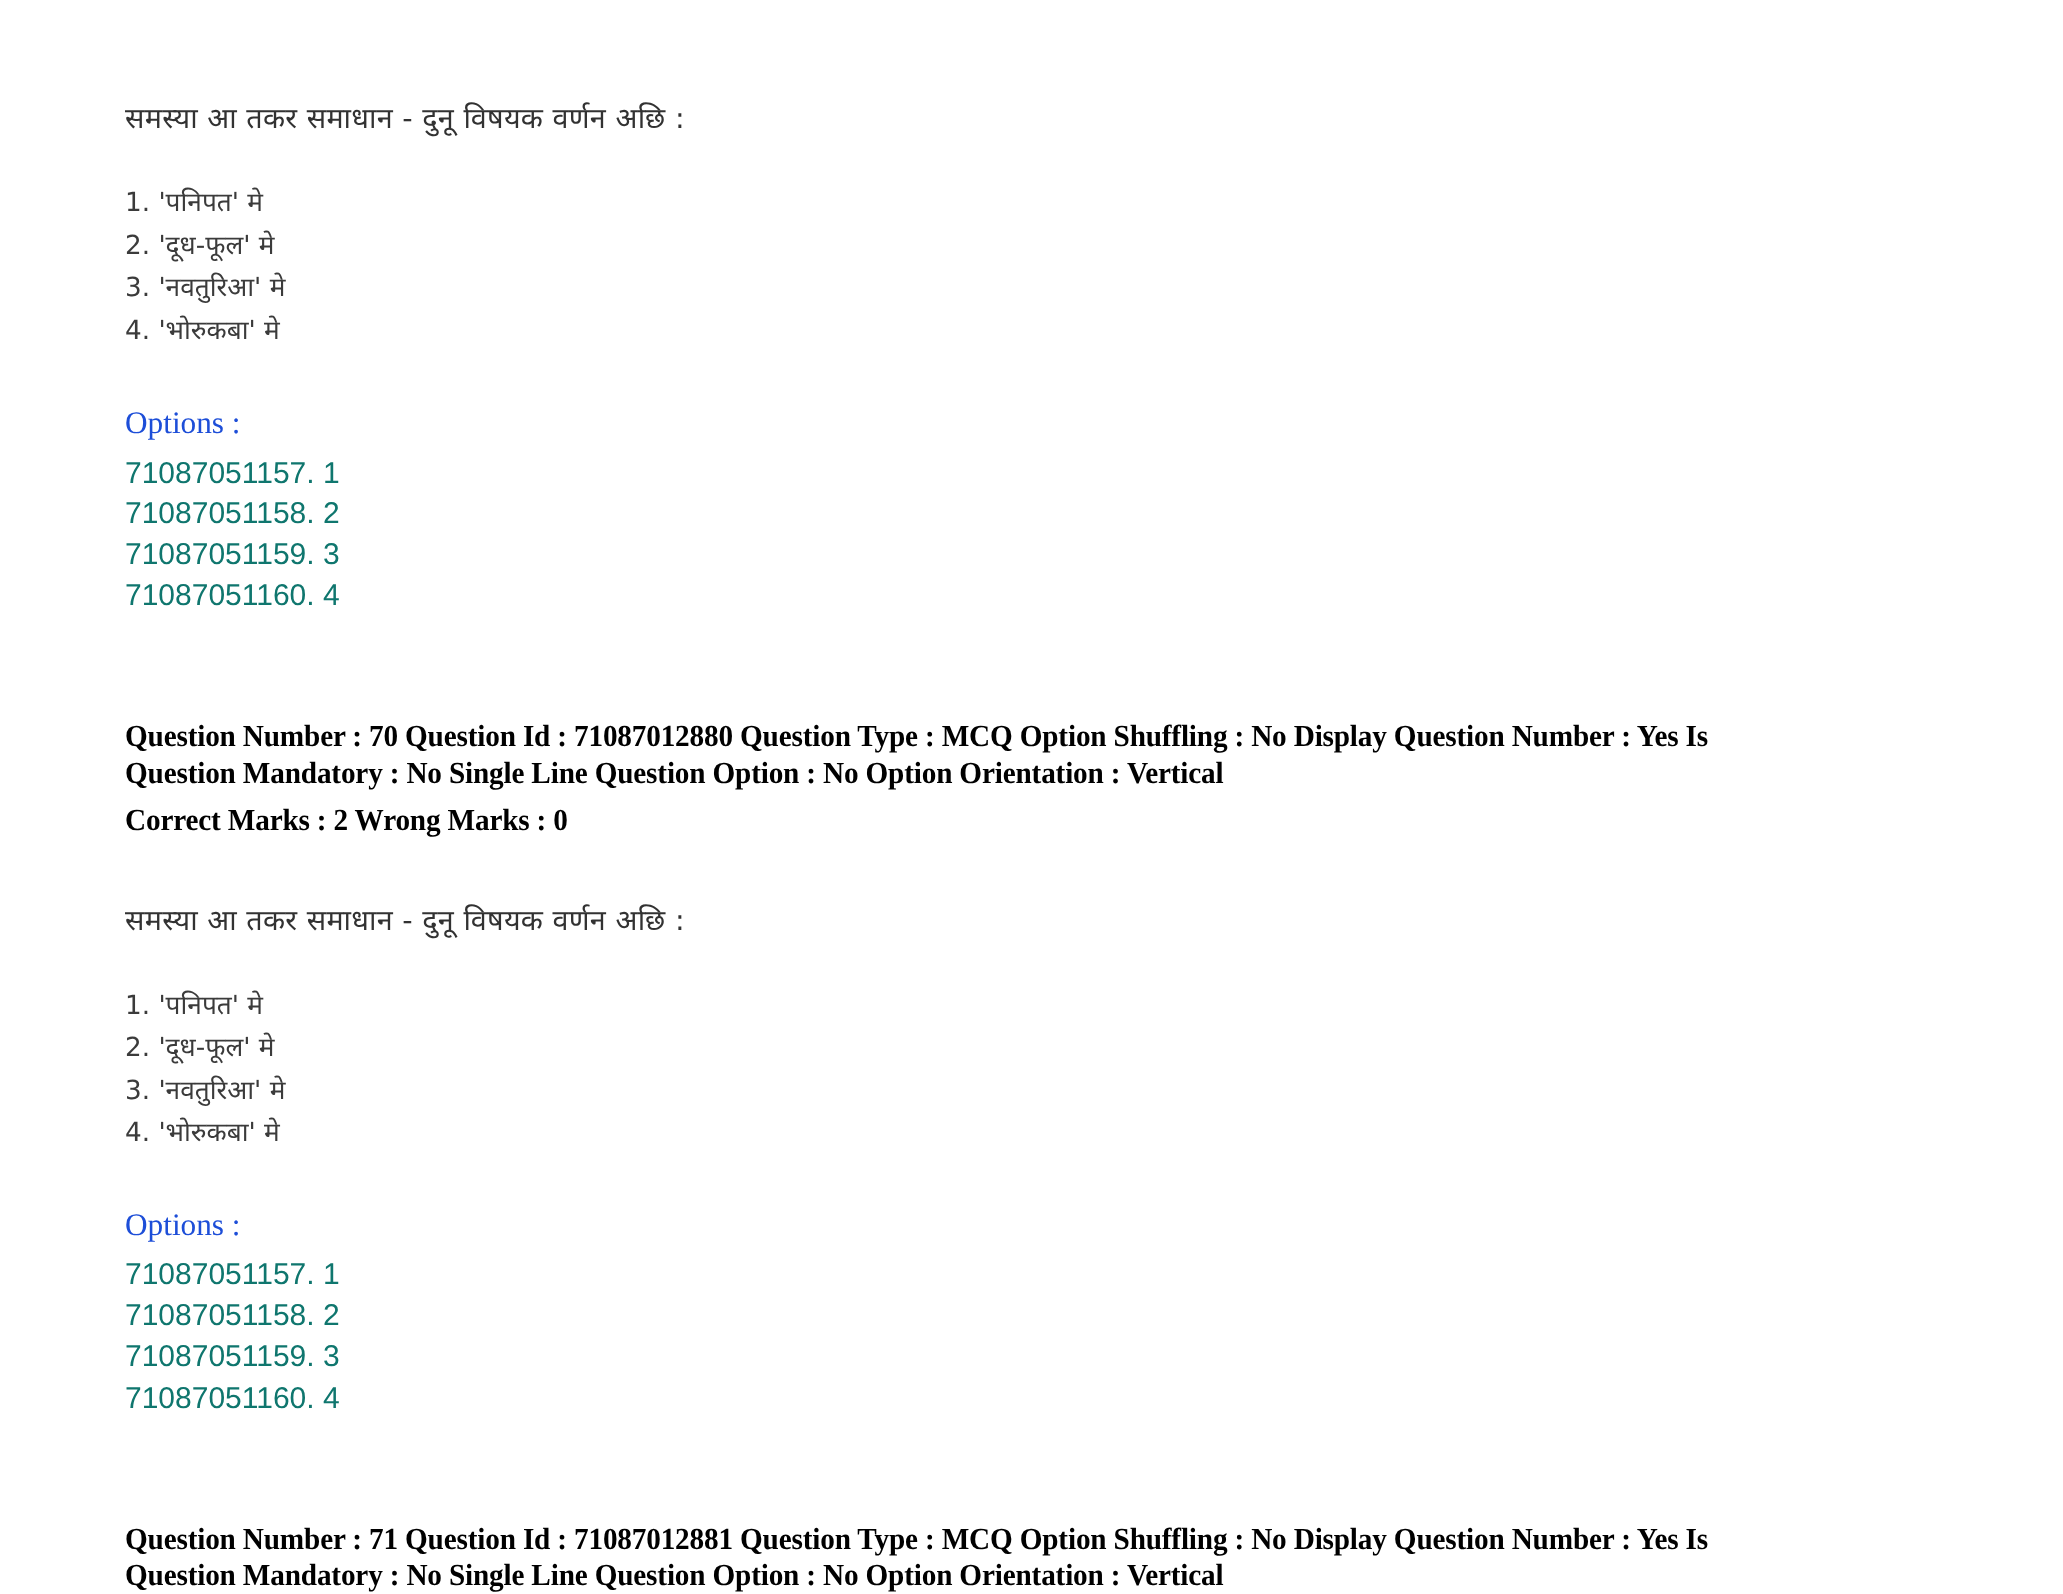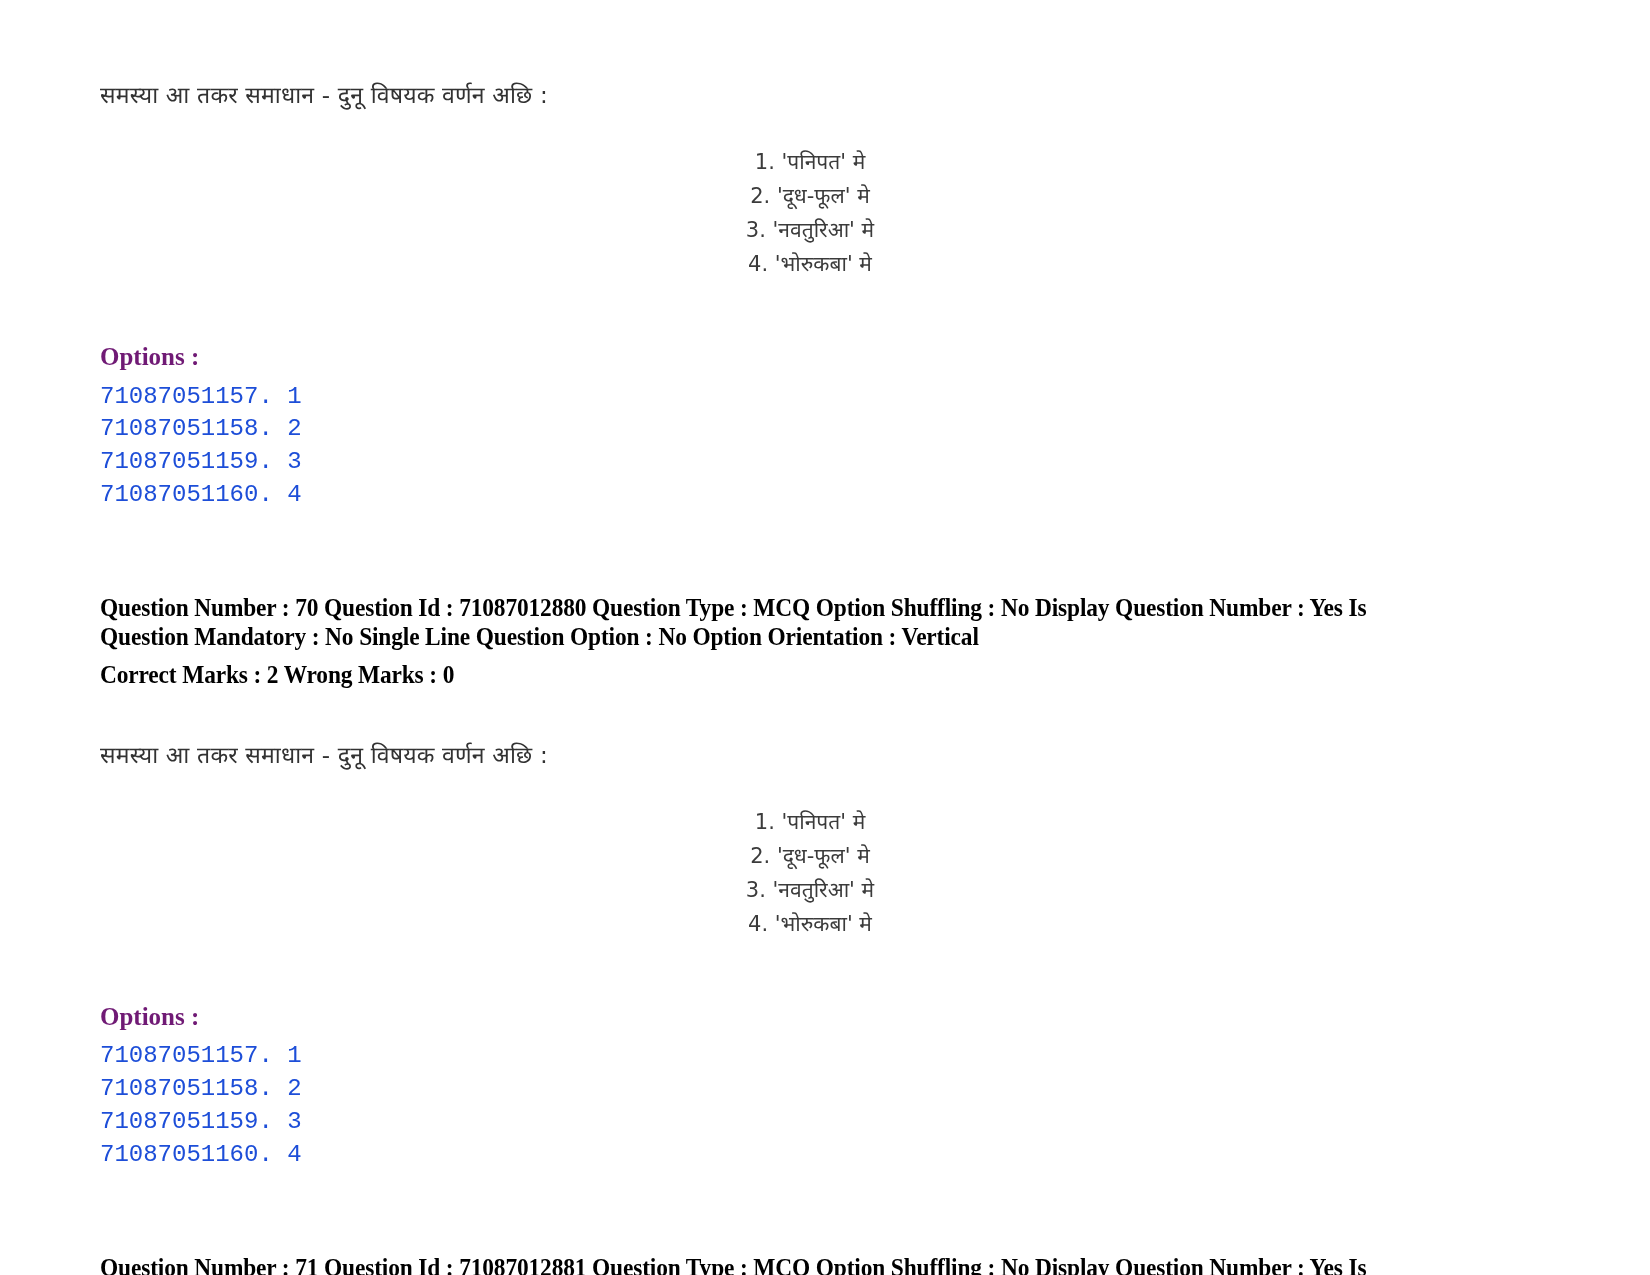--- a/index.html
+++ b/index.html
@@ -47,40 +47,38 @@
   .deva-list {
     margin: 0;
     padding: 0;
     list-style: none;
     font-family: "DejaVu Sans", sans-serif;
     font-size: 21px;
     line-height: 1.62;
     color: #303030;
     filter: blur(0.22px) contrast(1.12);
     opacity: 0.9;
-    text-align: center;
   }
   .deva-list li {
     white-space: nowrap;
   }
 
   
   .options-label {
     font-family: "Liberation Serif", serif;
-    font-weight: bold;
+    font-weight: normal;
     font-size: 25px;
     line-height: 1.1;
-    color: #701a75;
-    margin-top: 18px;
+    color: #1d4ed8;
   }
   .option-row {
-    font-family: Liberation Mono, monospace;
+    font-family: Liberation Sans, sans-serif;
     font-size: 24px;
     line-height: 1.37;
-    color: #1d4ed8;
+    color: #0f766e;
     white-space: nowrap;
   }
 
   
   .meta-block {
     font-family: "Liberation Serif", "DejaVu Serif", serif;
     font-weight: bold;
     font-size: 24.5px;
     line-height: 1.18;
     color: #000;

